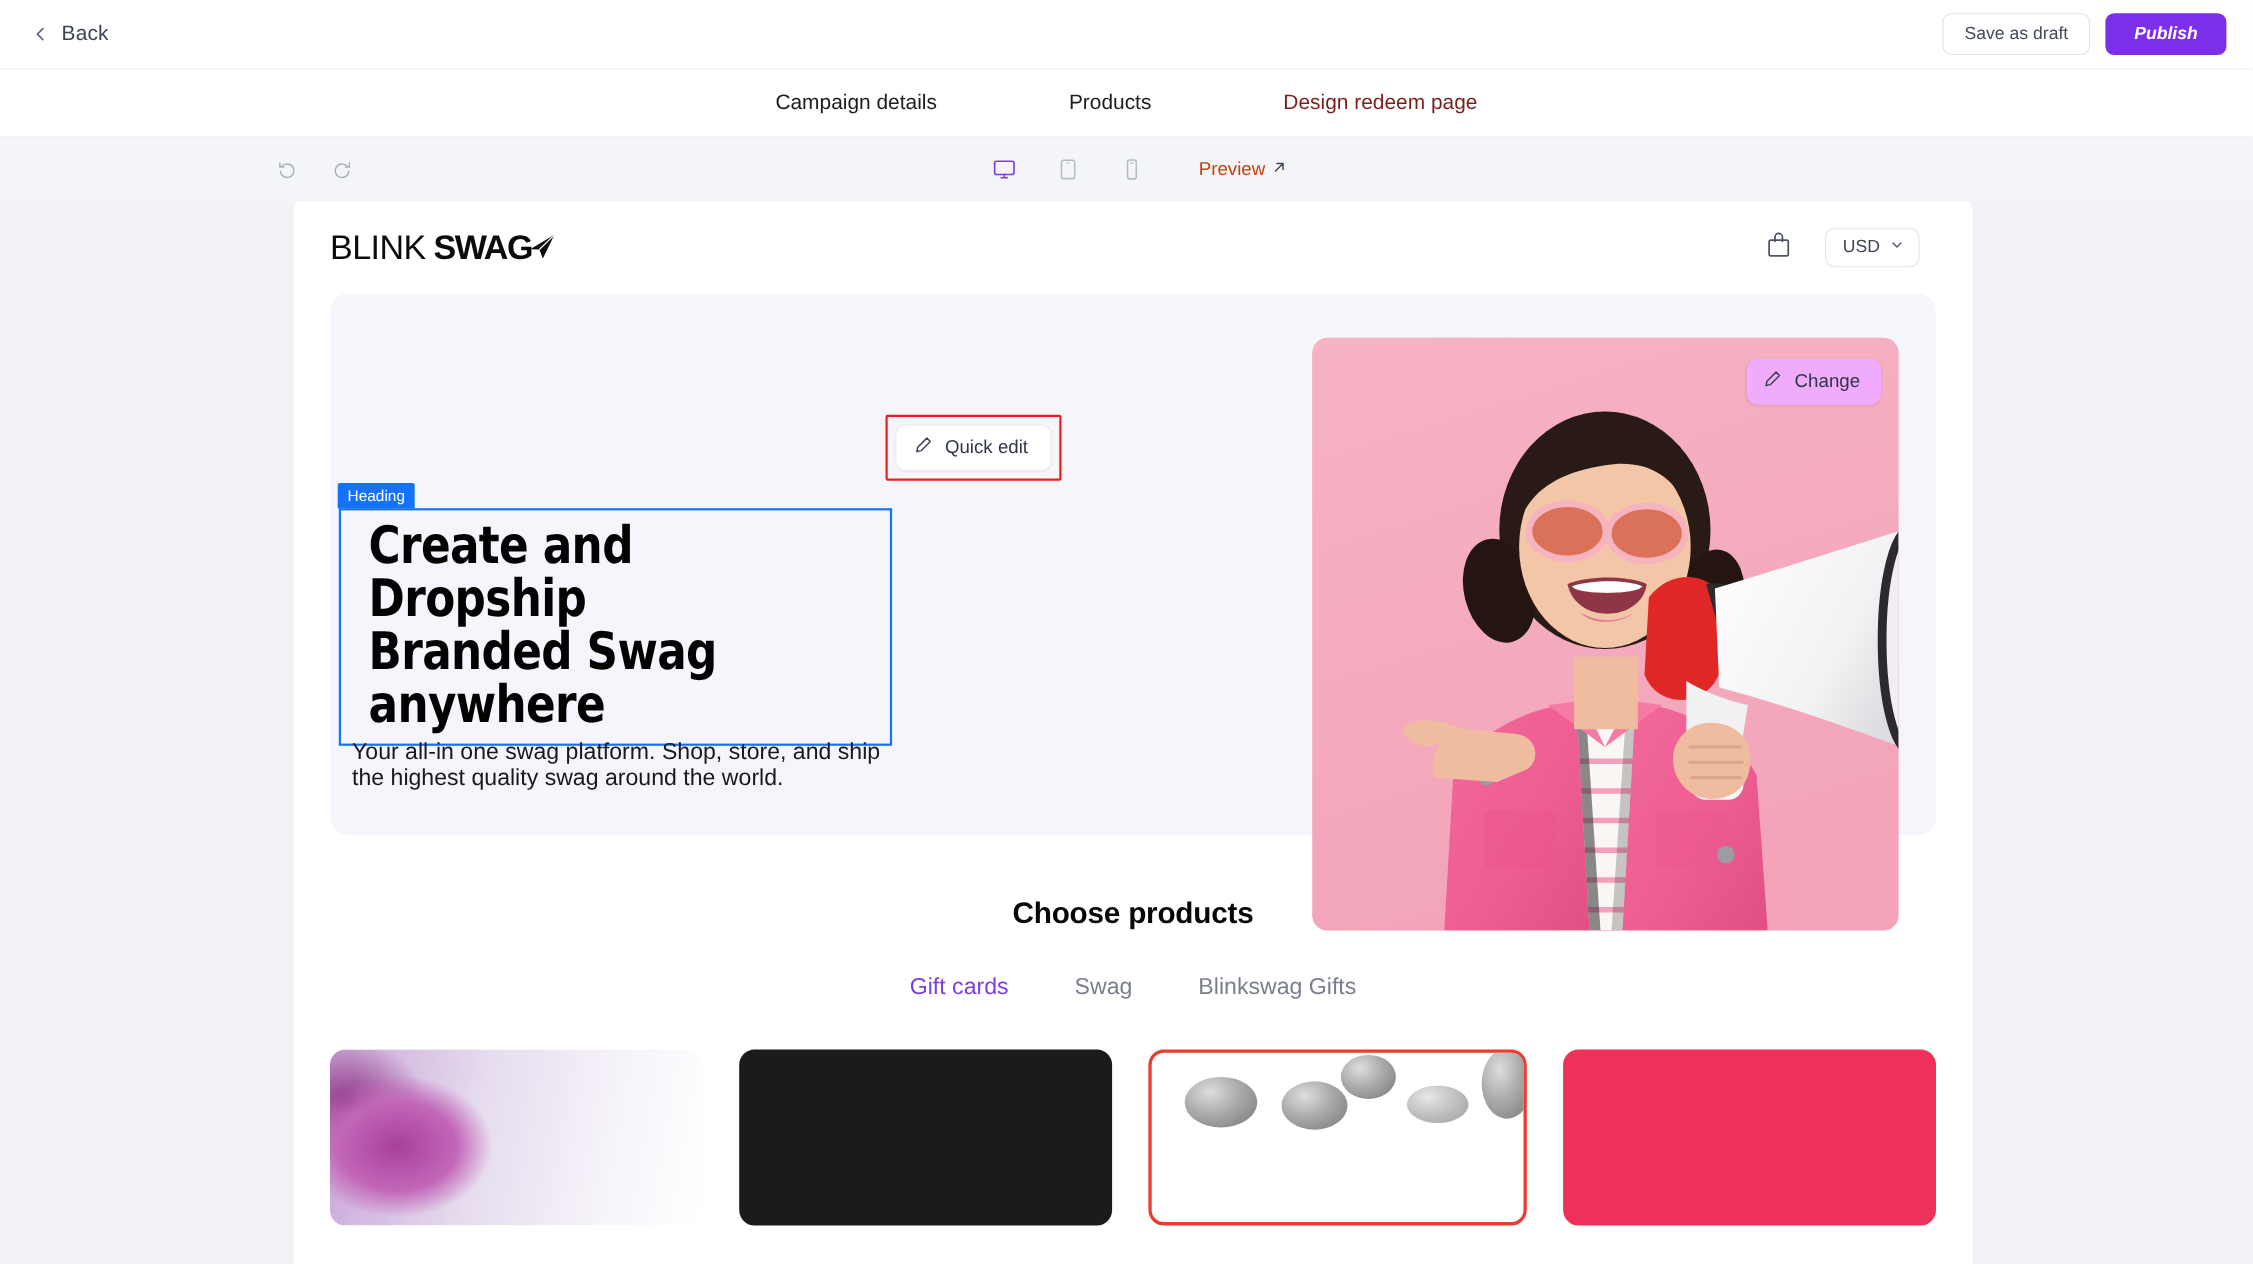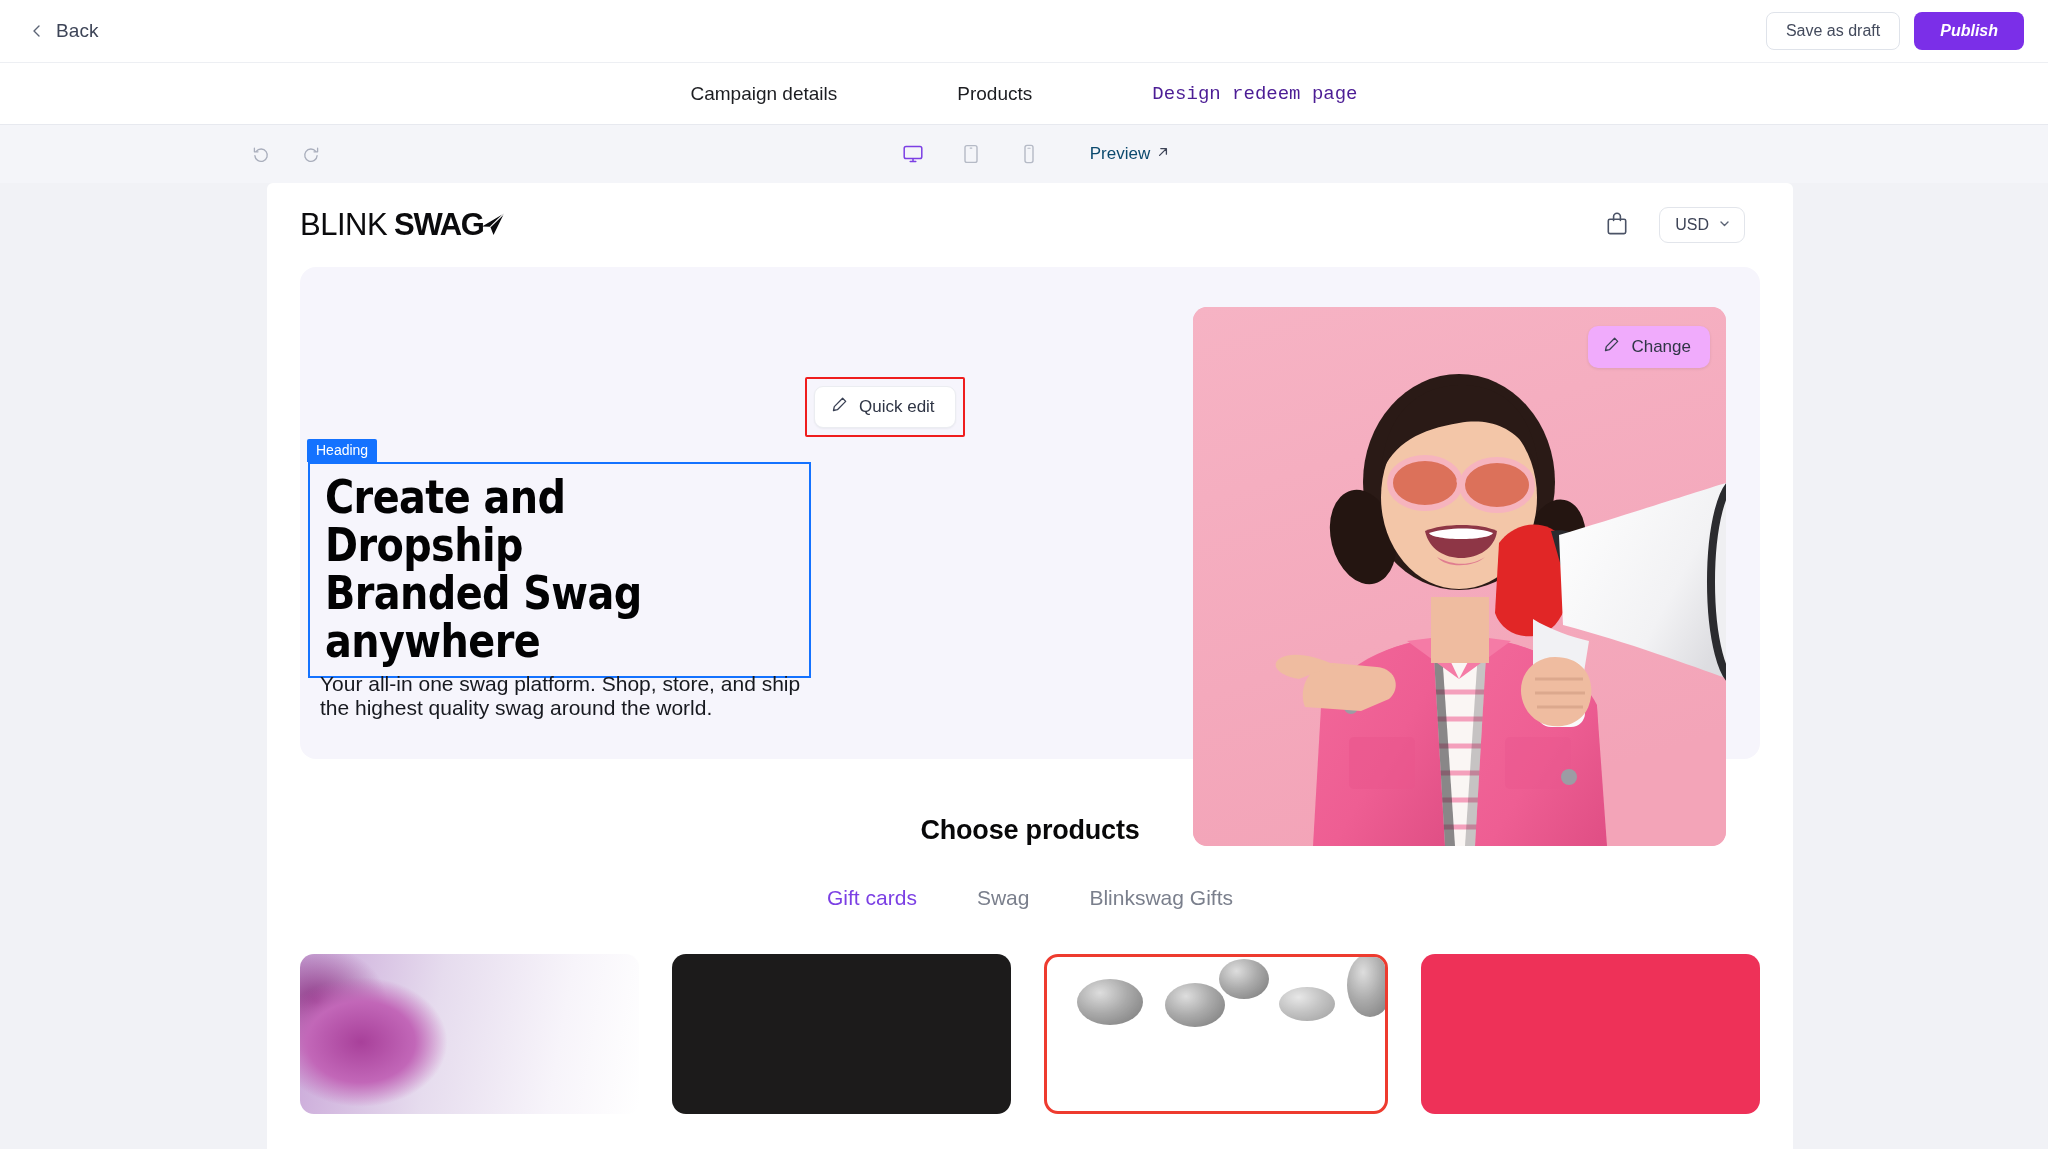--- a/index.html
+++ b/index.html
@@ -75,21 +75,21 @@
     gap: 0px;
     border-bottom: 1px solid #E7E9EF;
   }
   .tab {
     font-size: 19px;
     color: #1C1D21;
     padding: 0 60px;
     cursor: pointer;
     white-space: nowrap;
   }
-  .tab.active { color: #4c1d95; font-family: Liberation Mono, monospace; }
+  .tab.active { color: #7f1d1d; }
 
   
   .editor-toolbar {
     position: relative;
     height: 58px;
     background: #F4F5F9;
     display: flex;
     align-items: center;
   }
   .history-group {
@@ -109,21 +109,21 @@
   }
   .device-btn {
     width: 30px; height: 30px;
     display: flex; align-items: center; justify-content: center;
     cursor: pointer;
   }
   .preview-link {
     display: flex; align-items: flex-start; gap: 6px;
     margin-left: 18px;
     font-size: 17px;
-    color: #0c4a6e;
+    color: #c2410c;
     cursor: pointer;
   }
 
   
   .canvas-wrap {
     position: relative;
     height: calc(1149px - 63px - 62px - 58px);
     background: #F1F2F6;
     padding: 0 255px;
     overflow: hidden;
@@ -215,21 +215,21 @@
     color: #FFFFFF;
     font-size: 14px;
     line-height: 23px;
     height: 23px;
     padding: 0 9px;
     border-radius: 2px 2px 0 0;
     white-space: nowrap;
   }
   .heading-box {
     border: 2px solid #1472FF;
-    padding: 9px 10px 11px 15px;
+    padding: 9px 10px 11px 25px;
     background: transparent;
   }
   .hero-title {
     font-family: "Liberation Sans Narrow", "DejaVu Sans Condensed", "Liberation Sans", sans-serif;
     font-weight: bold;
     font-size: 47px;
     line-height: 1.02;
     color: #020203;
     letter-spacing: -0.6px;
     transform: scaleX(.94);

